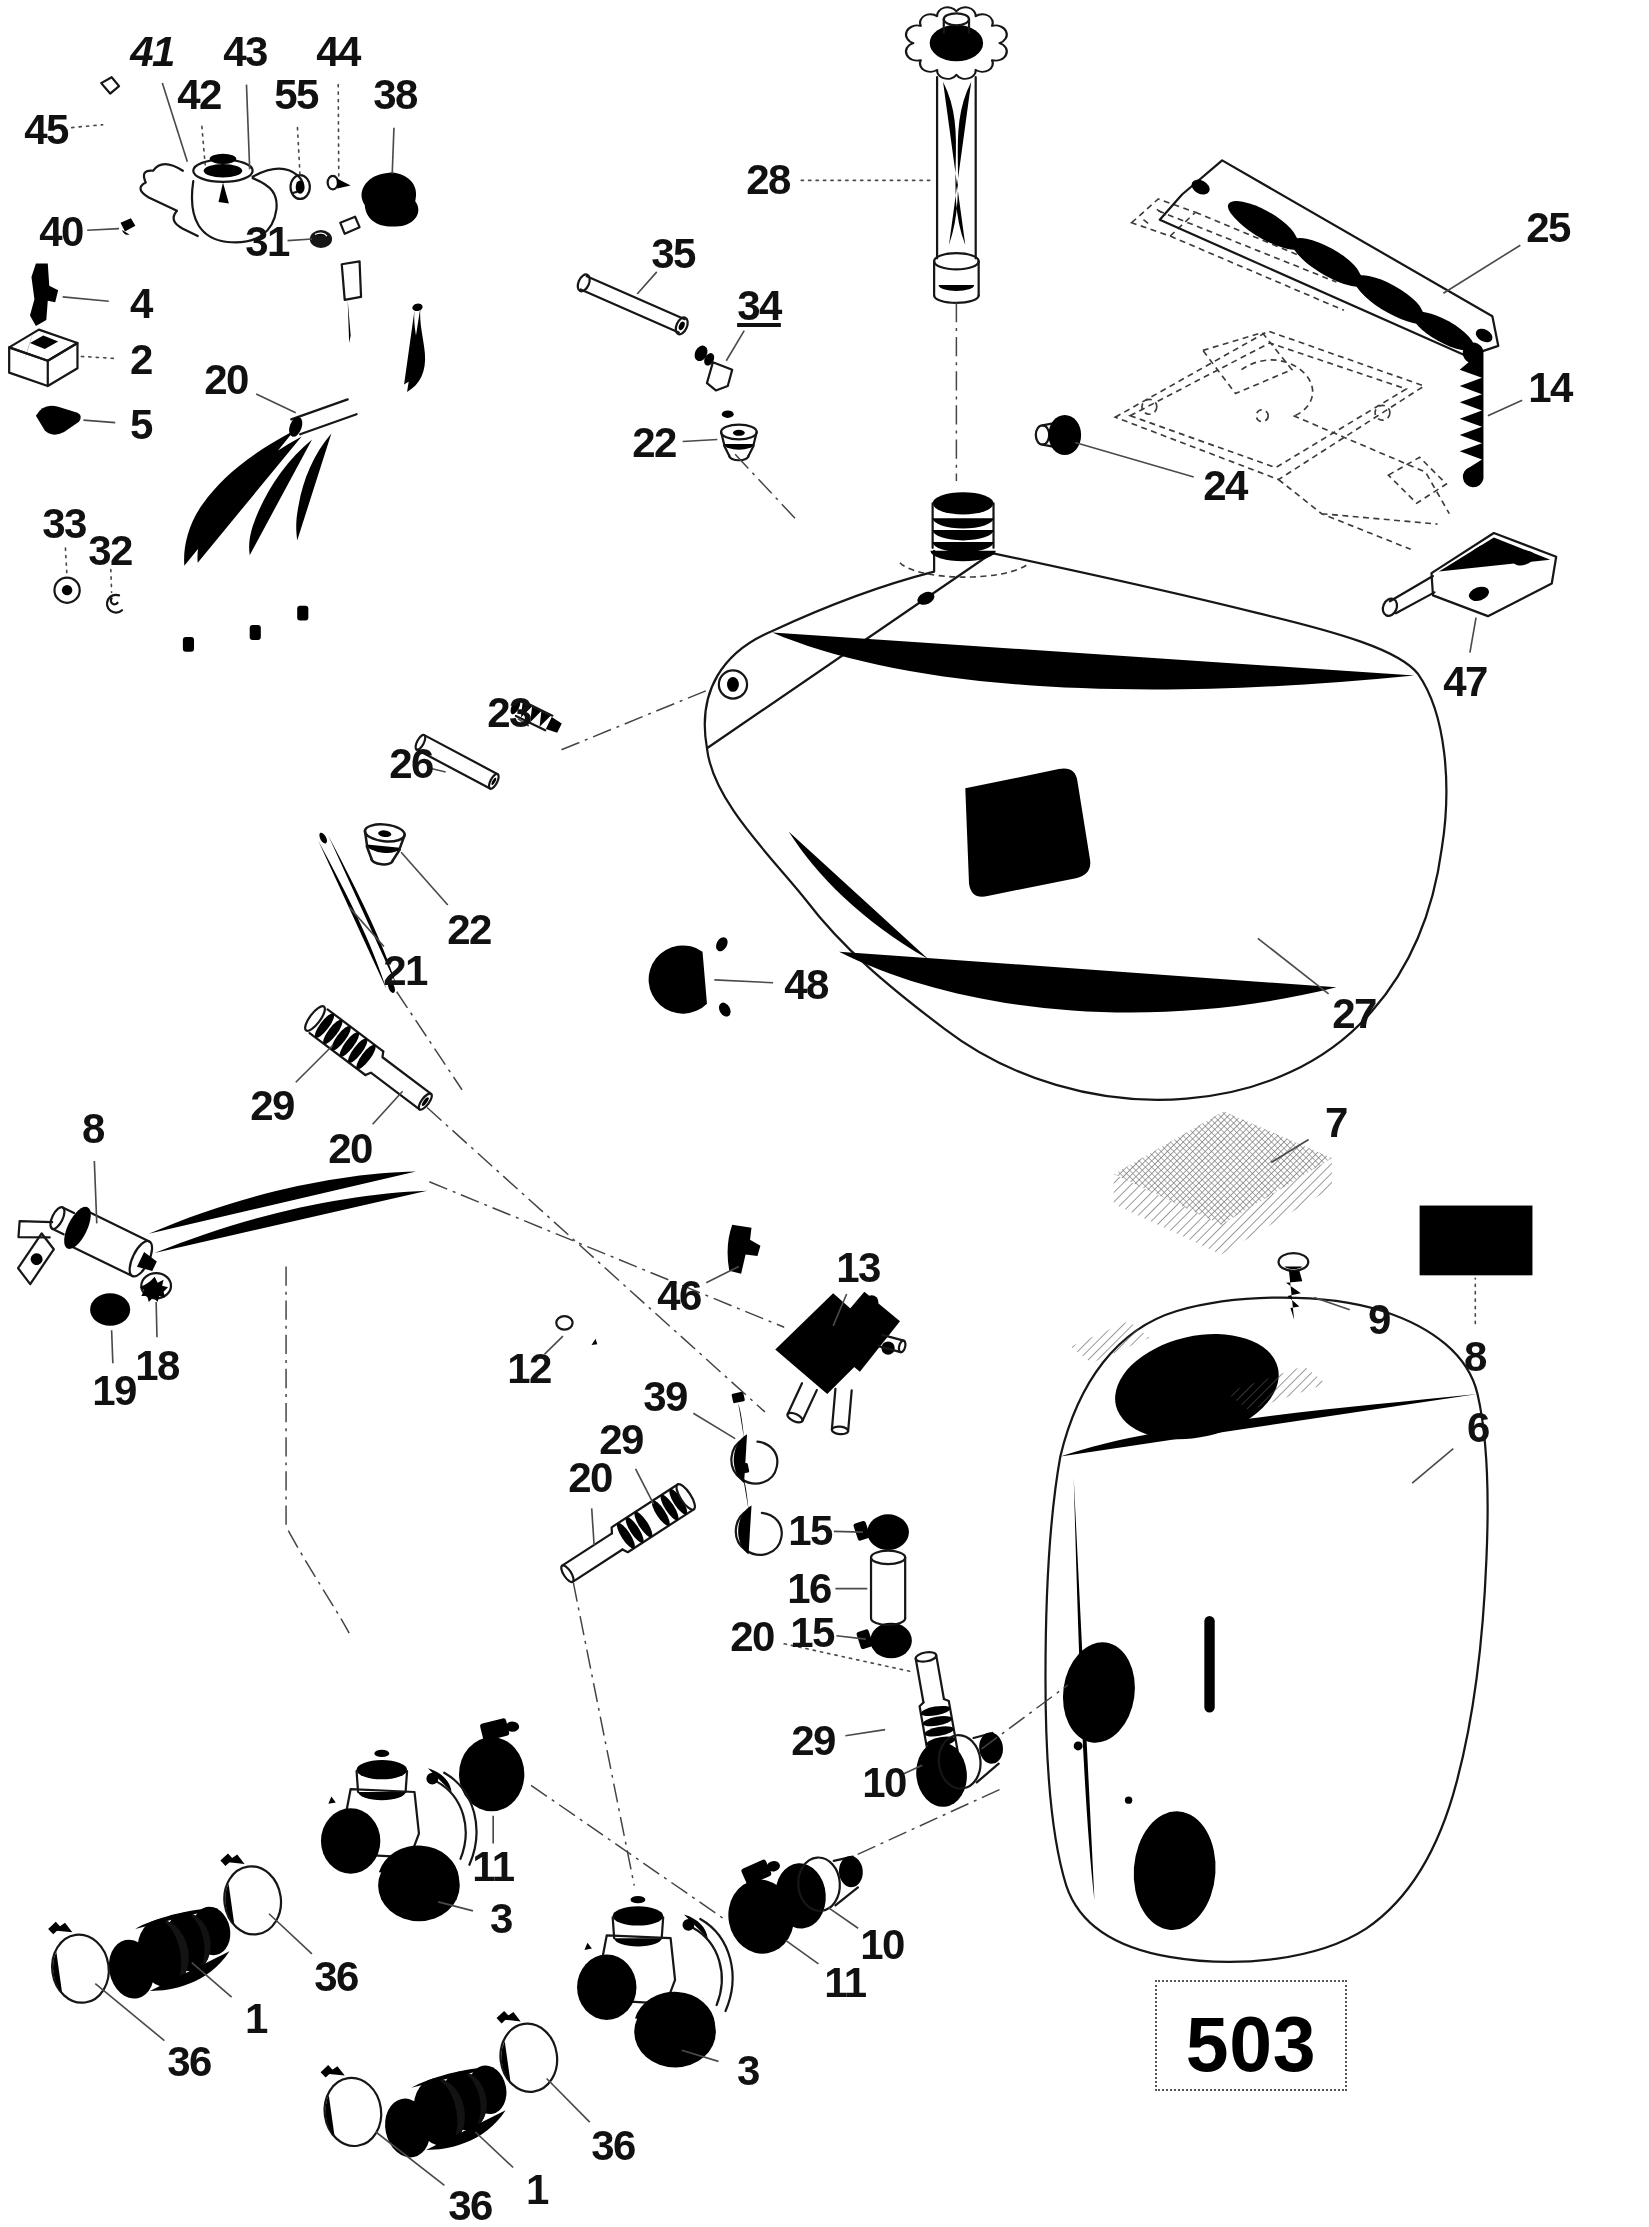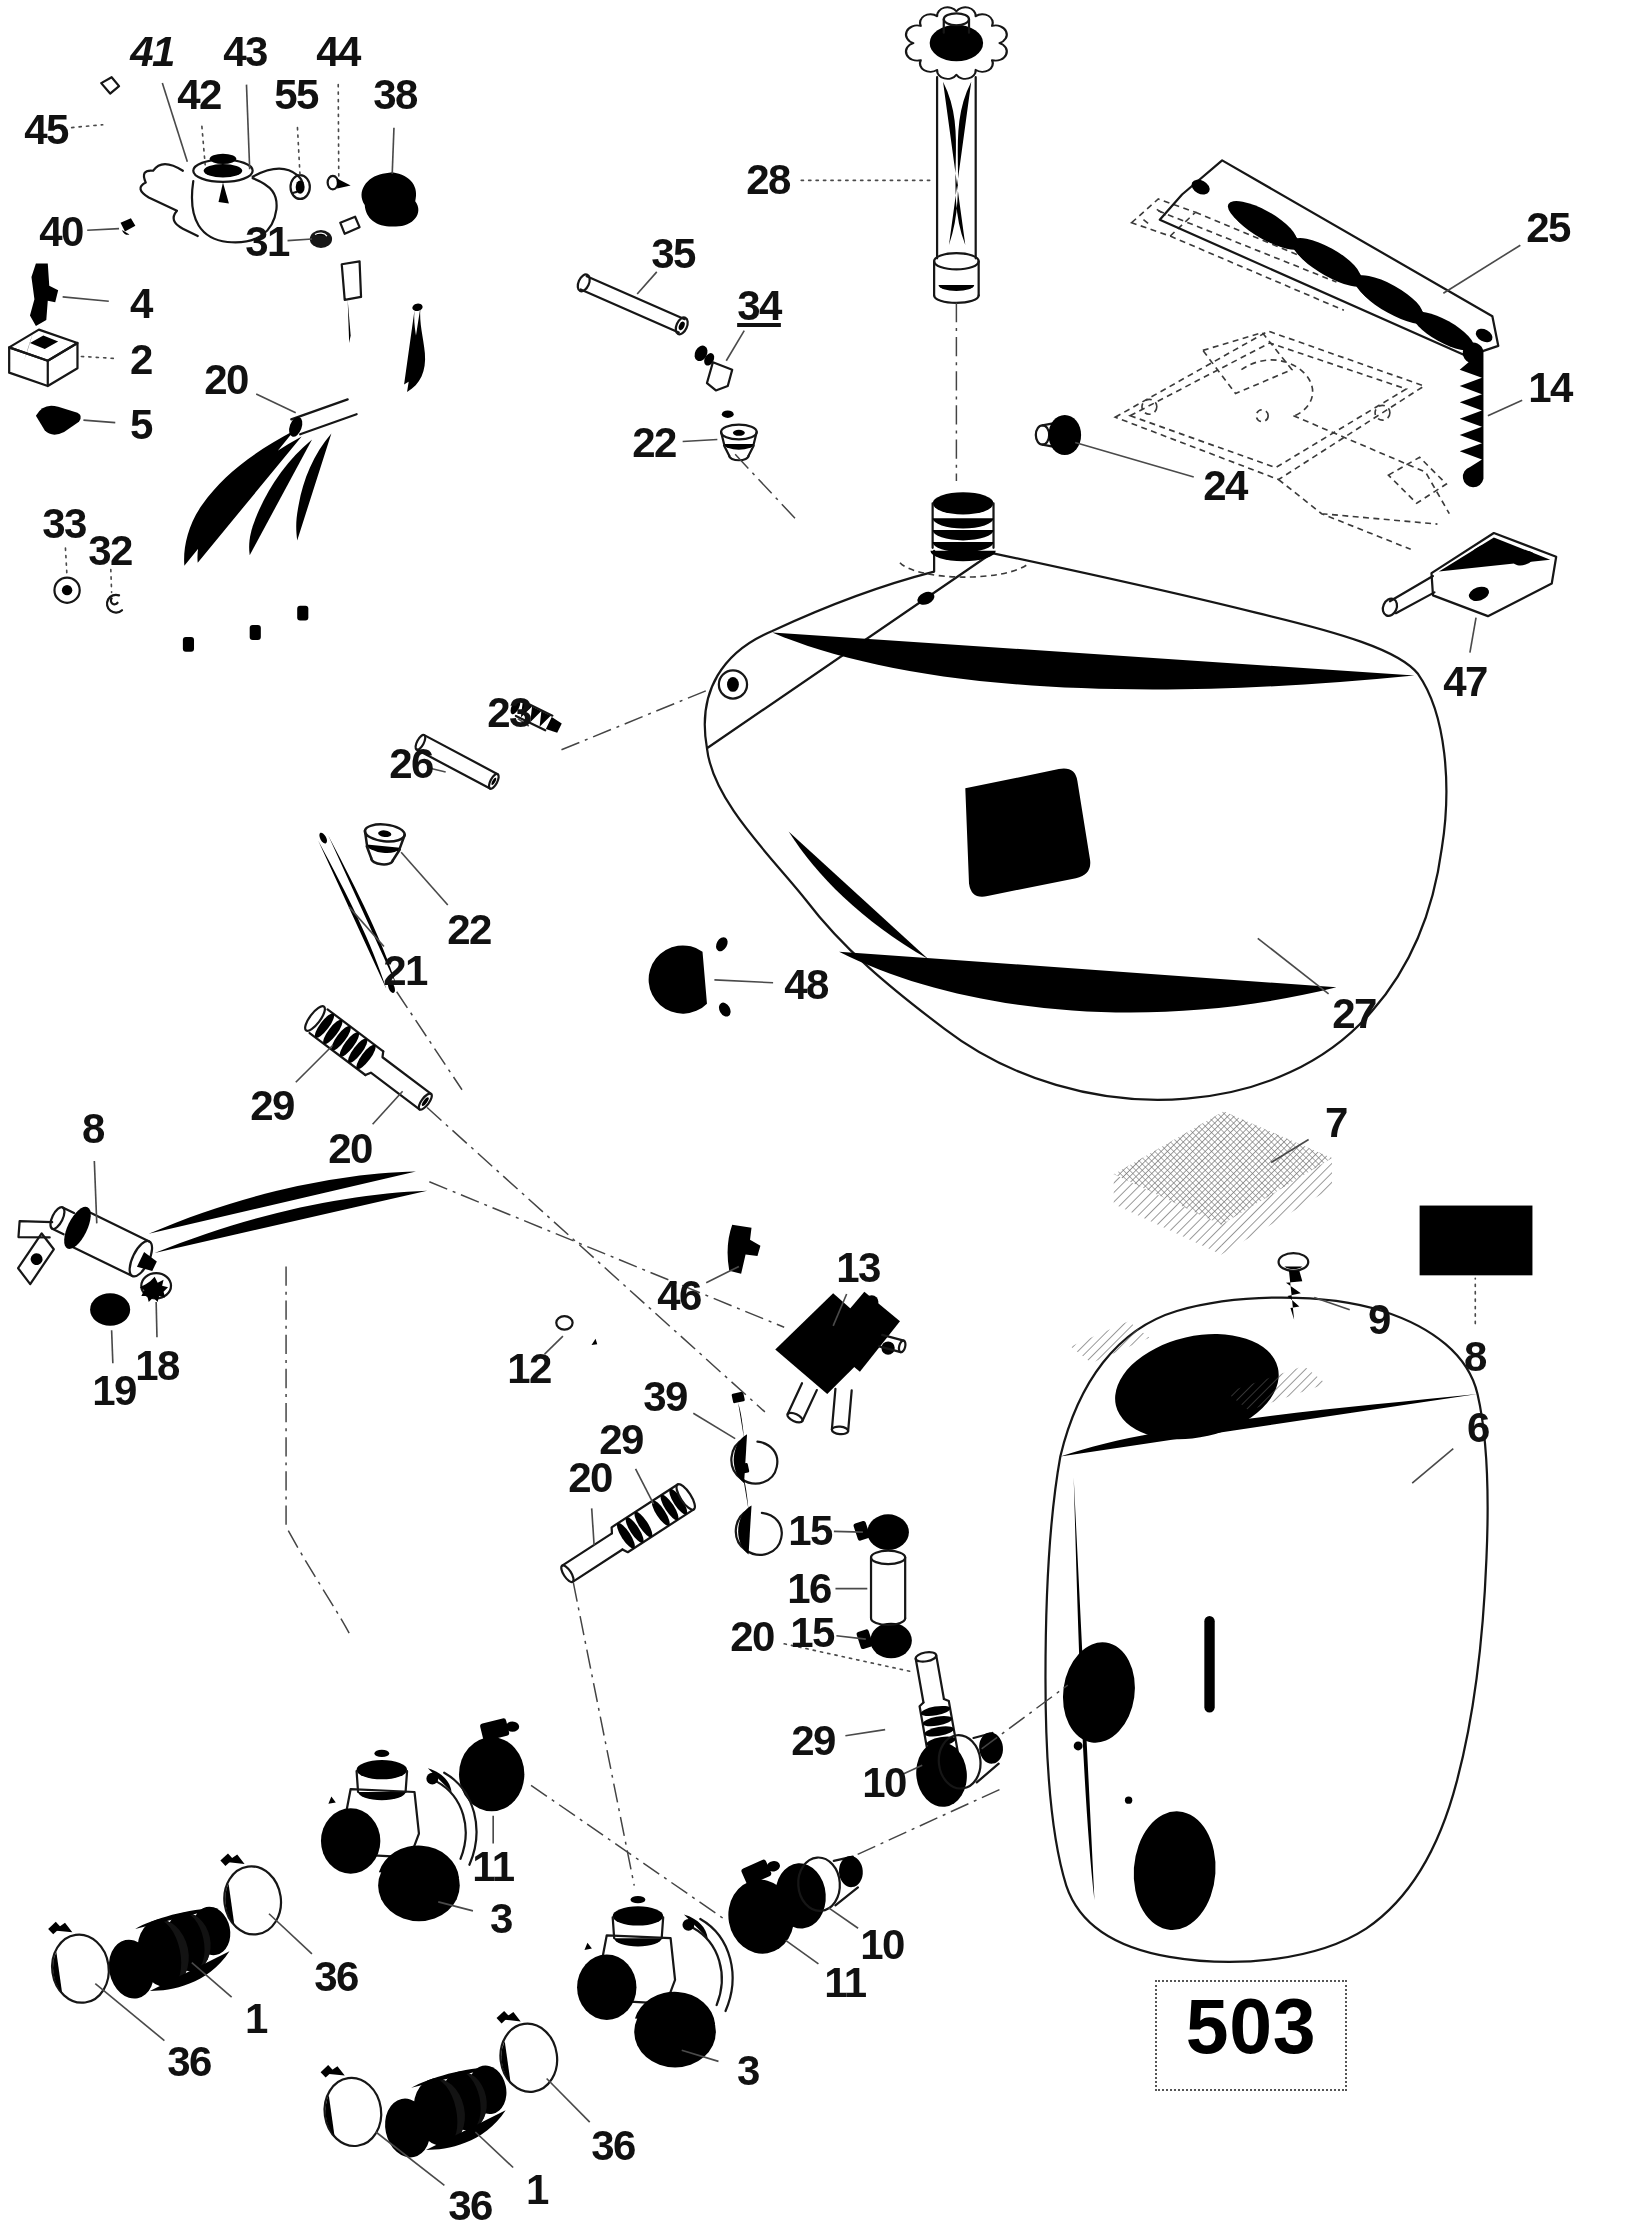--- a/index.html
+++ b/index.html
@@ -7,21 +7,21 @@
   #stage{position:absolute;inset:0;width:1650px;height:2227px;background:#fff;overflow:hidden;}
   #art{position:absolute;left:0;top:0;}
   .callout{
     position:absolute;transform:translate(-50%,-50%);
     font-family:"Liberation Sans",sans-serif;font-weight:700;font-size:42px;
     color:#111;letter-spacing:-1.5px;white-space:nowrap;line-height:1;
     user-select:none;
   }
   #badge{
     position:absolute;left:1155px;top:1980px;width:192px;height:111px;
-    border:2.2px dotted #555;display:flex;align-items:flex-start;justify-content:center;
+    border:2.2px dotted #555;display:flex;align-items:flex-end;justify-content:center;
     box-sizing:border-box;
   }
   #badge span{font-family:"Liberation Sans",sans-serif;font-weight:700;font-size:77px;color:#000;letter-spacing:0.7px;}
   
   .s{stroke:#161616;fill:none;stroke-width:3;stroke-linecap:round;stroke-linejoin:round;}
   .s1{stroke-width:1.6;} .s2{stroke-width:2.2;} .s4{stroke-width:4.5;} .s6{stroke-width:6.5;}
   .blk{fill:#161616;stroke:none;}
   .ph{stroke:#3a3a3a;fill:none;stroke-width:2.2;stroke-dasharray:8 6;}
   .dd{stroke:#444;fill:none;stroke-width:2;stroke-dasharray:26 8 4 8;}
   .leader{stroke:#4a4a4a;stroke-width:2.2;}

